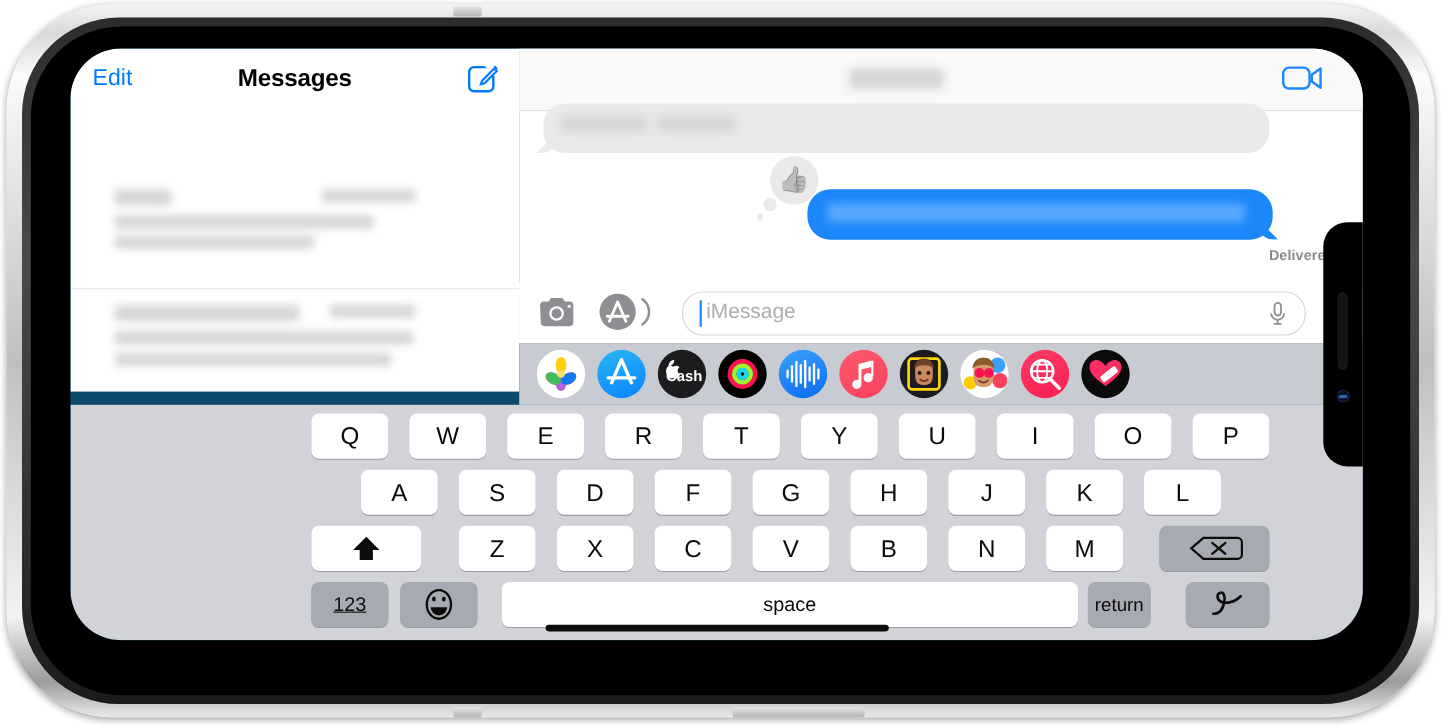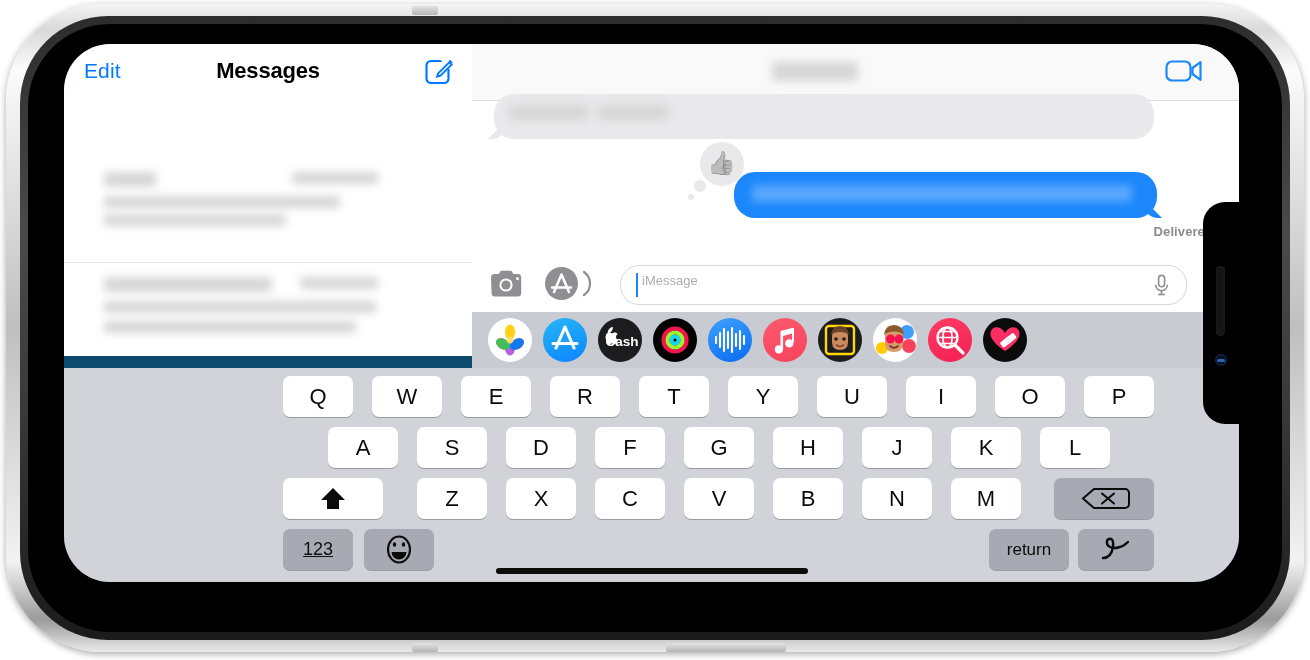--- a/index.html
+++ b/index.html
@@ -377,21 +377,21 @@
     left: 15px;
     top: 7px;
     width: 2px;
     height: 24px;
     background: #1b87fb;
   }
   .ib-ph {
     position: absolute;
     left: 21px;
     top: 7px;
-    font-size: 13px;
+    font-size: 19px;
     color: #adadb2;
   }
   .ib-mic {
     position: absolute;
     right: 16px;
     top: 8px;
     width: 17px;
     height: 23px;
   }
 
@@ -726,21 +726,22 @@
 
       <div class="key gray lbl" style="left:219px;top:161px;width:70px;height:41px;text-decoration:underline;">123</div>
       <div class="key gray" style="left:300px;top:161px;width:70px;height:41px;">
         <svg viewBox="0 0 70 41" width="70" height="41">
           <ellipse cx="35" cy="20.5" rx="11" ry="13" fill="none" stroke="#0b0b0b" stroke-width="2.1"></ellipse>
           <ellipse cx="30.5" cy="15.5" rx="1.7" ry="2.3" fill="#0b0b0b"></ellipse>
           <ellipse cx="39.5" cy="15.5" rx="1.7" ry="2.3" fill="#0b0b0b"></ellipse>
           <path d="M27.5 23 L42.5 23 a7.5 7.5 0 0 1 -15 0 Z" fill="#0b0b0b"></path>
         </svg>
       </div>
-      <div class="key gray small" style="left:925px;top:161px;width:80px;height:41px;">return</div>
+      <div class="key wide-space" style="left:392px;top:161px;width:524px;height:41px;">space</div>
+      <div class="key gray small" style="left:925px;top:161px;width:57px;height:41px;">return</div>
       <div class="key gray" style="left:1014px;top:161px;width:76px;height:41px;">
         <svg viewBox="0 0 76 41" width="76" height="41">
           <path d="M25 29 C31 29 34 24 35 18 C36 12 34 9 31 10 C28 11 28 16 32 18 C36 20 44 19 50 13" fill="none" stroke="#0b0b0b" stroke-width="2.4" stroke-linecap="round"></path>
         </svg>
       </div>
 
     </div>
 
     <div class="home-indicator"></div>
 

